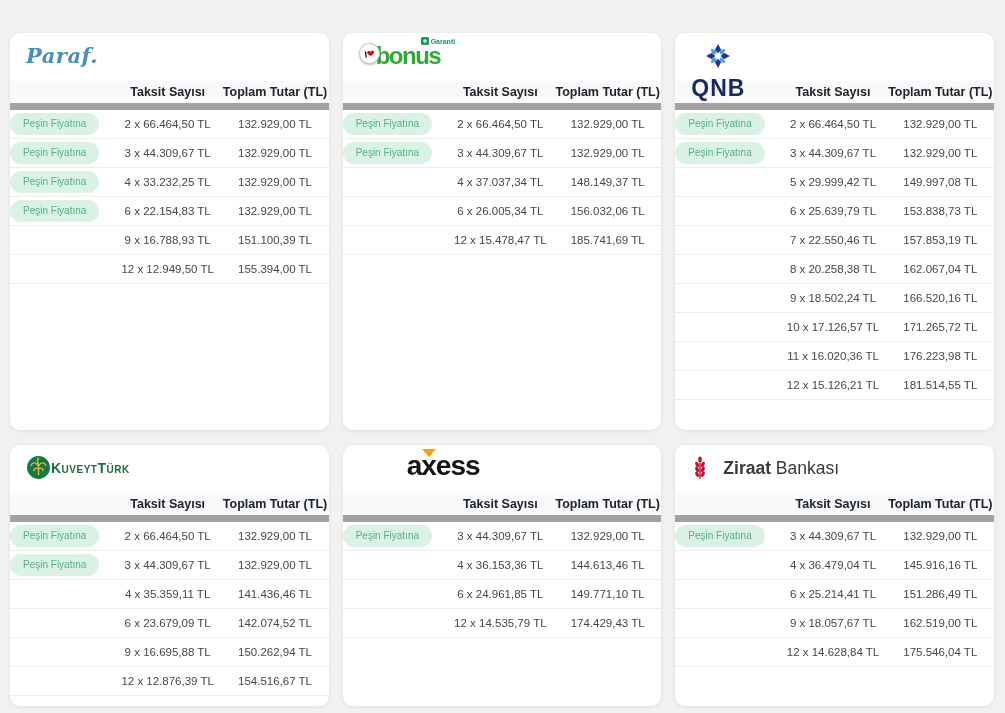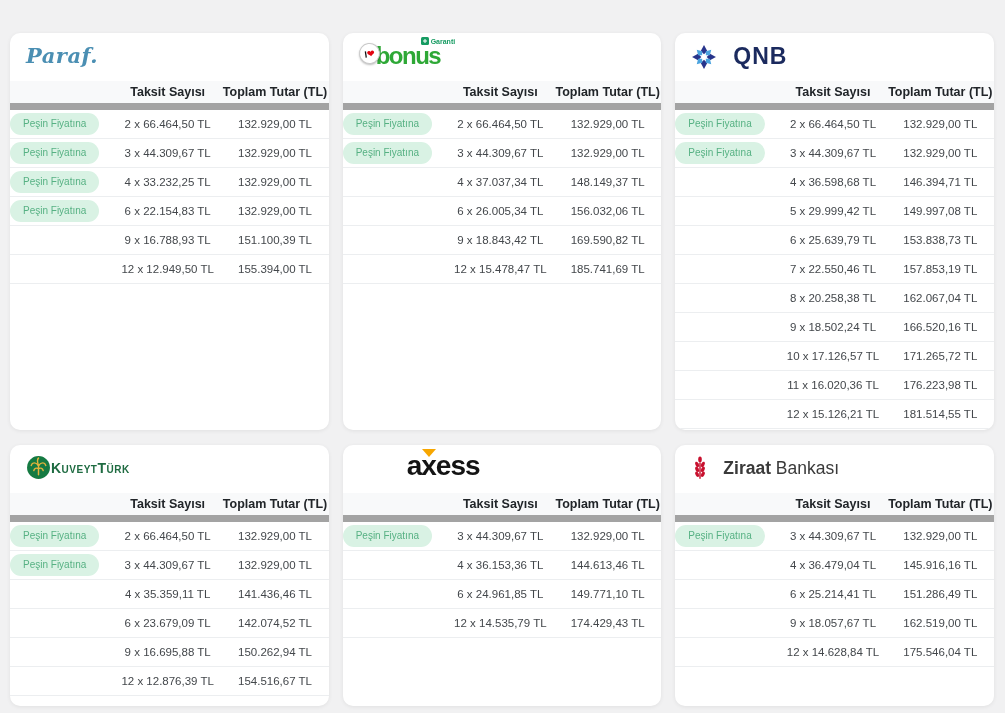--- a/index.html
+++ b/index.html
@@ -82,21 +82,21 @@
   .bonus-heart { color:#e30613; font-size:9px; }
   .bonus-text {
     font-size:24px; font-weight:bold; color:#2ea836;
     letter-spacing:-1.5px; line-height:0.85;
   }
   .bonus-garanti {
     position:absolute; top:-6px; left:62px;
     display:flex; align-items:center; gap:2px;
     font-size:7px; font-weight:bold; color:#169b62;
   }
-  .logo-qnb { display:flex; align-items:center; gap:16px; }
+  .logo-qnb { display:flex; align-items:center; gap:6px;flex-direction:column; }
   .qnb-text { font-size:23px; font-weight:bold; color:#1b2a5e; letter-spacing:1px; }
   .logo-kuveyt { display:flex; align-items:center; }
   .kuveyt-text {
     font-size:14px; font-weight:bold; color:#1e6b41;
     font-variant:small-caps; letter-spacing:0.5px;
   }
   .logo-axess { display:flex; align-items:flex-end;margin-left:48px; }
   .axess-text { font-size:28px; font-weight:bold; color:#141414; letter-spacing:-1px; line-height:0.8; }
   .axess-x { position:relative; display:inline-block; }
   .axess-x::before {
@@ -195,25 +195,20 @@
         </div>
         <div class="trow">
           <div class="cell-badge"></div>
           <div class="cell-mid">4 x 37.037,34 TL</div>
           <div class="cell-total">148.149,37 TL</div>
         </div>
         <div class="trow">
           <div class="cell-badge"></div>
           <div class="cell-mid">6 x 26.005,34 TL</div>
           <div class="cell-total">156.032,06 TL</div>
-        </div>
-        <div class="trow">
-          <div class="cell-badge"></div>
-          <div class="cell-mid">9 x 18.843,42 TL</div>
-          <div class="cell-total">169.590,82 TL</div>
         </div>
         <div class="trow">
           <div class="cell-badge"></div>
           <div class="cell-mid">12 x 15.478,47 TL</div>
           <div class="cell-total">185.741,69 TL</div>
         </div>
       </div>
   </div>
 
   <div class="card">
@@ -247,25 +242,20 @@
           <div class="cell-mid">2 x 66.464,50 TL</div>
           <div class="cell-total">132.929,00 TL</div>
         </div>
         <div class="trow">
           <div class="cell-badge"><span class="badge">Peşin Fiyatına</span></div>
           <div class="cell-mid">3 x 44.309,67 TL</div>
           <div class="cell-total">132.929,00 TL</div>
         </div>
         <div class="trow">
           <div class="cell-badge"></div>
-          <div class="cell-mid">4 x 36.598,68 TL</div>
-          <div class="cell-total">146.394,71 TL</div>
-        </div>
-        <div class="trow">
-          <div class="cell-badge"></div>
           <div class="cell-mid">5 x 29.999,42 TL</div>
           <div class="cell-total">149.997,08 TL</div>
         </div>
         <div class="trow">
           <div class="cell-badge"></div>
           <div class="cell-mid">6 x 25.639,79 TL</div>
           <div class="cell-total">153.838,73 TL</div>
         </div>
         <div class="trow">
           <div class="cell-badge"></div>

